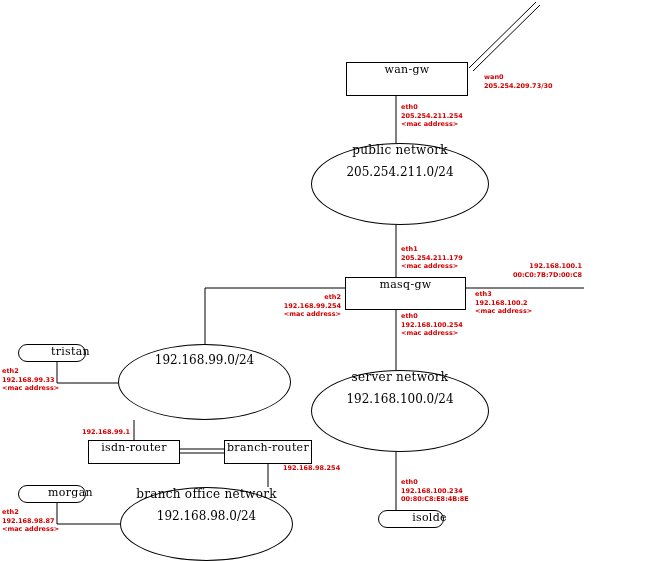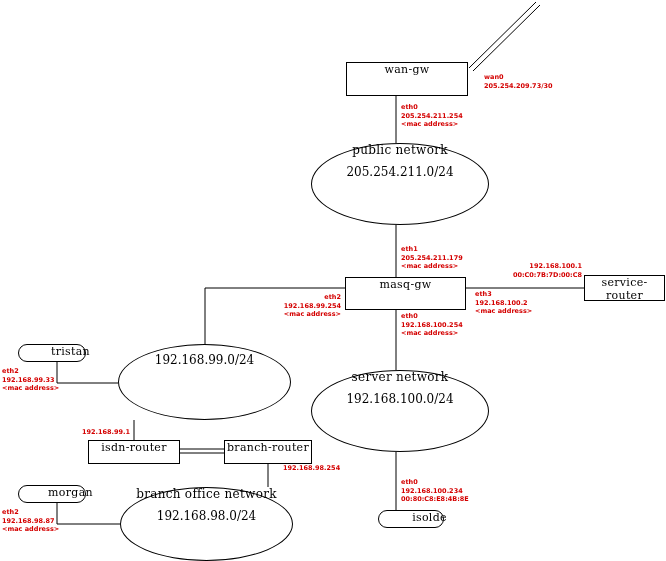--- a/index.html
+++ b/index.html
@@ -113,23 +113,20 @@
 
   <div class="node node-net" style="left:311px; top:143px; width:178px; height:82px;">
     <div class="node-title">public network</div>
     <div class="node-sub">205.254.211.0/24</div>
   </div>
 
   <div class="node node-box" style="left:345px; top:277px; width:121px; height:33px;">
     <div class="node-title">masq-gw</div>
   </div>
 
-  <div class="node node-box" style="left:584px; top:275px; width:81px; height:26px;">
-    <div class="node-title">service-router</div>
-  </div>
 
   <div class="node node-net" style="left:118px; top:344px; width:173px; height:76px;">
     <div class="node-sub">192.168.99.0/24</div>
   </div>
 
   <div class="node node-net" style="left:311px; top:370px; width:178px; height:82px;">
     <div class="node-title">server network</div>
     <div class="node-sub">192.168.100.0/24</div>
   </div>
 

